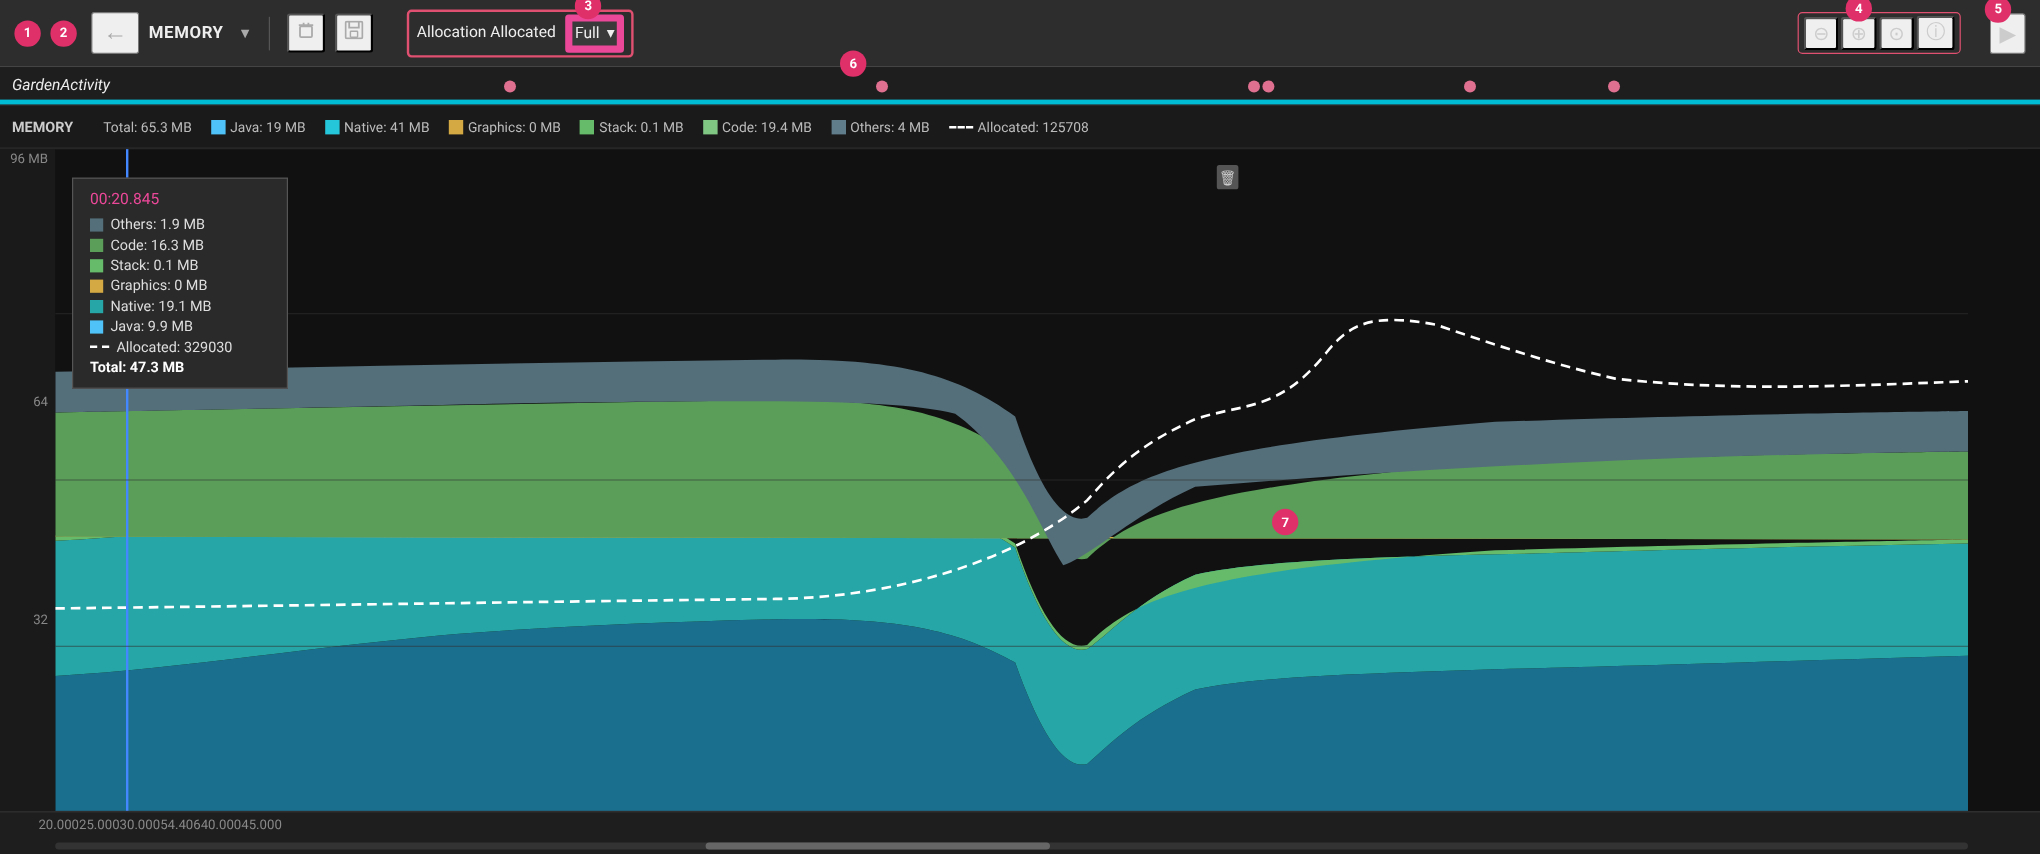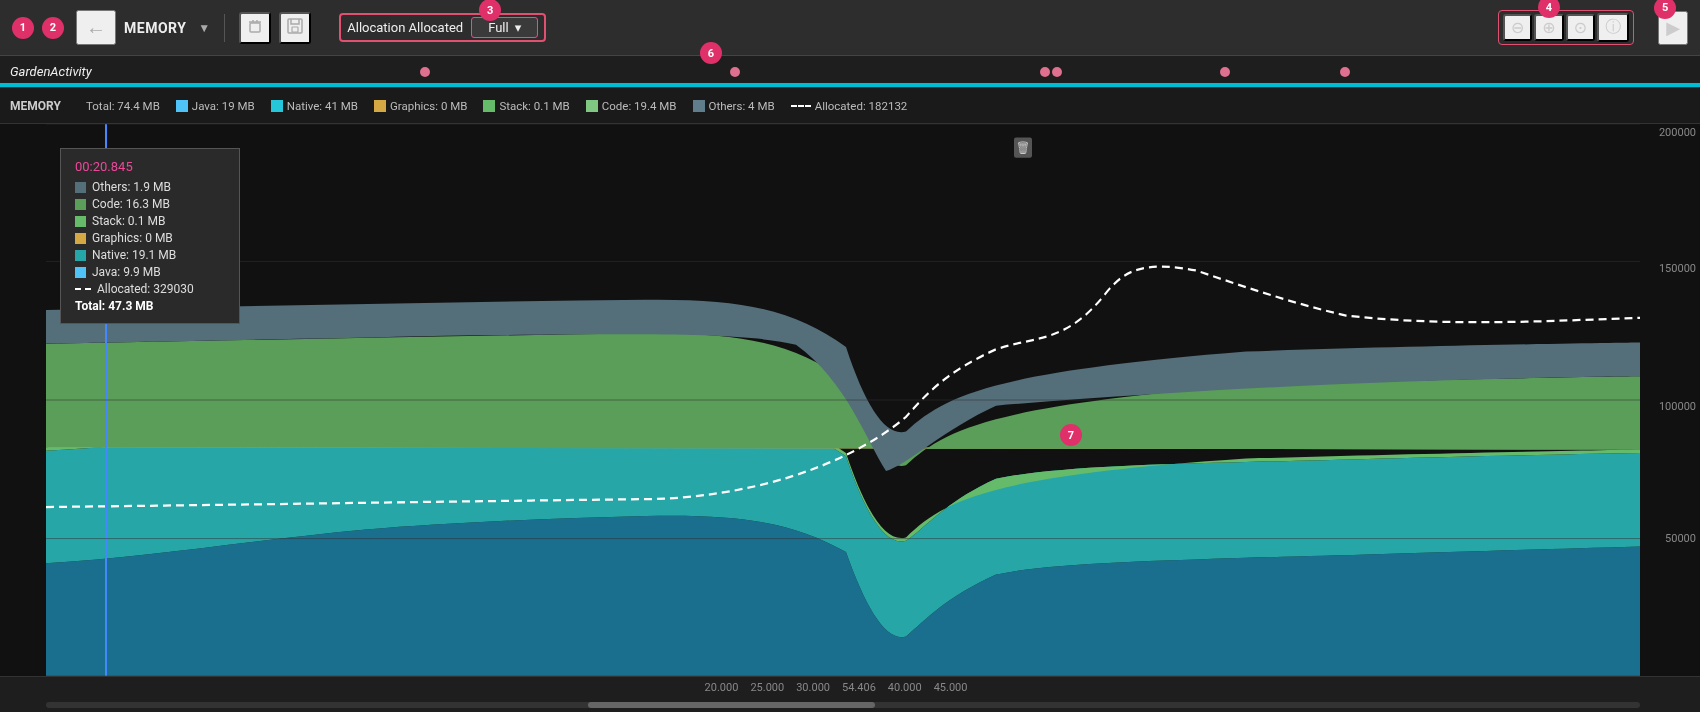--- a/index.html
+++ b/index.html
@@ -65,23 +65,23 @@
       margin-left: 8px;
     }
     .alloc-tracking-label {
       color: #eee;
       font-size: 13px;
     }
     .alloc-tracking-dropdown {
       display: flex;
       align-items: flex-end;
       background: #3a3a3a;
-      border: 1px solid #ec4899;
+      border: 6px solid #ec4899;
       border-radius: 3px;
-      padding: 2px 16px;
+      padding: 2px 2px;
       cursor: pointer;
       gap: 6px;
     }
     .alloc-tracking-dropdown span { color: #eee; font-size: 13px; }
 
     .toolbar-spacer { flex: 1; }
 
     
     .right-controls-box {
       display: flex;
@@ -311,24 +311,23 @@
       position: relative;
       display: flex;
       align-items: flex-start;
     }
     .timeline-labels {
       position: absolute;
       top: 4px;
       left: 32px;
       right: 60px;
       display: flex;
-      justify-content: center;
+      justify-content: flex-start;
       font-size: 11px;
       color: #888;
-      gap: 12px;
     }
     .scrollbar-track {
       position: absolute;
       bottom: 4px;
       left: 46px;
       right: 60px;
       height: 6px;
       background: #333;
       border-radius: 3px;
     }
@@ -419,21 +418,21 @@
   <div class="event-dot" style="left: 1220px;"></div>
   <div class="event-dot" style="left: 1340px;"></div>
 
   <div class="activity-timeline-bar"></div>
 </div>
 
 <div id="legend-row">
   <span class="mem-label">MEMORY</span>
 
   <div class="legend-item">
-    <span>Total: 74.4 MB</span>
+    <span>Total: 65.3 MB</span>
   </div>
 
   <div class="legend-item">
     <span class="legend-swatch" style="background:#4fc3f7;"></span>
     <span>Java: 19 MB</span>
   </div>
 
   <div class="legend-item">
     <span class="legend-swatch" style="background:#26c6da;"></span>
     <span>Native: 41 MB</span>
@@ -454,33 +453,32 @@
     <span>Code: 19.4 MB</span>
   </div>
 
   <div class="legend-item">
     <span class="legend-swatch" style="background:#607d8b;"></span>
     <span>Others: 4 MB</span>
   </div>
 
   <div class="legend-item">
     <span class="legend-dashed"></span>
-    <span>Allocated: 182132</span>
+    <span>Allocated: 125708</span>
   </div>
 </div>
 
 <div id="chart-area">
 
-
-  <div class="y-axis-right">
-    <span class="y-label-right" style="top: 2px;">200000</span>
-    <span class="y-label-right" style="top: 25%;">150000</span>
-    <span class="y-label-right" style="top: 50%;">100000</span>
-    <span class="y-label-right" style="top: 74%;">50000</span>
-  </div>
+  <div class="y-axis">
+    <span class="y-label" style="top: 2px;">96 MB</span>
+    <span class="y-label" style="top: 37%;">64</span>
+    <span class="y-label" style="top: 70%;">32</span>
+  </div>
+
 
   <svg id="chart-svg" preserveAspectRatio="none" viewBox="0 0 1594 490" style="position:absolute; left:46px; top:0; right:60px; bottom:0; width:calc(100% - 106px); height:100%;">
 
     <path d="M0,390 C100,385 200,370 320,360 C400,354 500,350 600,348 C700,346 750,355 800,380
              C820,430 840,460 860,455 C880,440 900,420 950,400 C1000,390 1100,388 1200,385
              C1300,383 1400,380 1594,375 L1594,490 L0,490 Z" fill="#1a6e8e"></path>
 
     <path d="M0,290 C100,285 200,275 320,268 C400,262 500,258 600,256 C700,254 750,265 800,295
              C820,348 840,375 860,370 C880,358 900,335 950,315 C1000,305 1100,302 1200,300
              C1300,298 1400,295 1594,292 L1594,375 C1400,380 1300,383 1200,385

